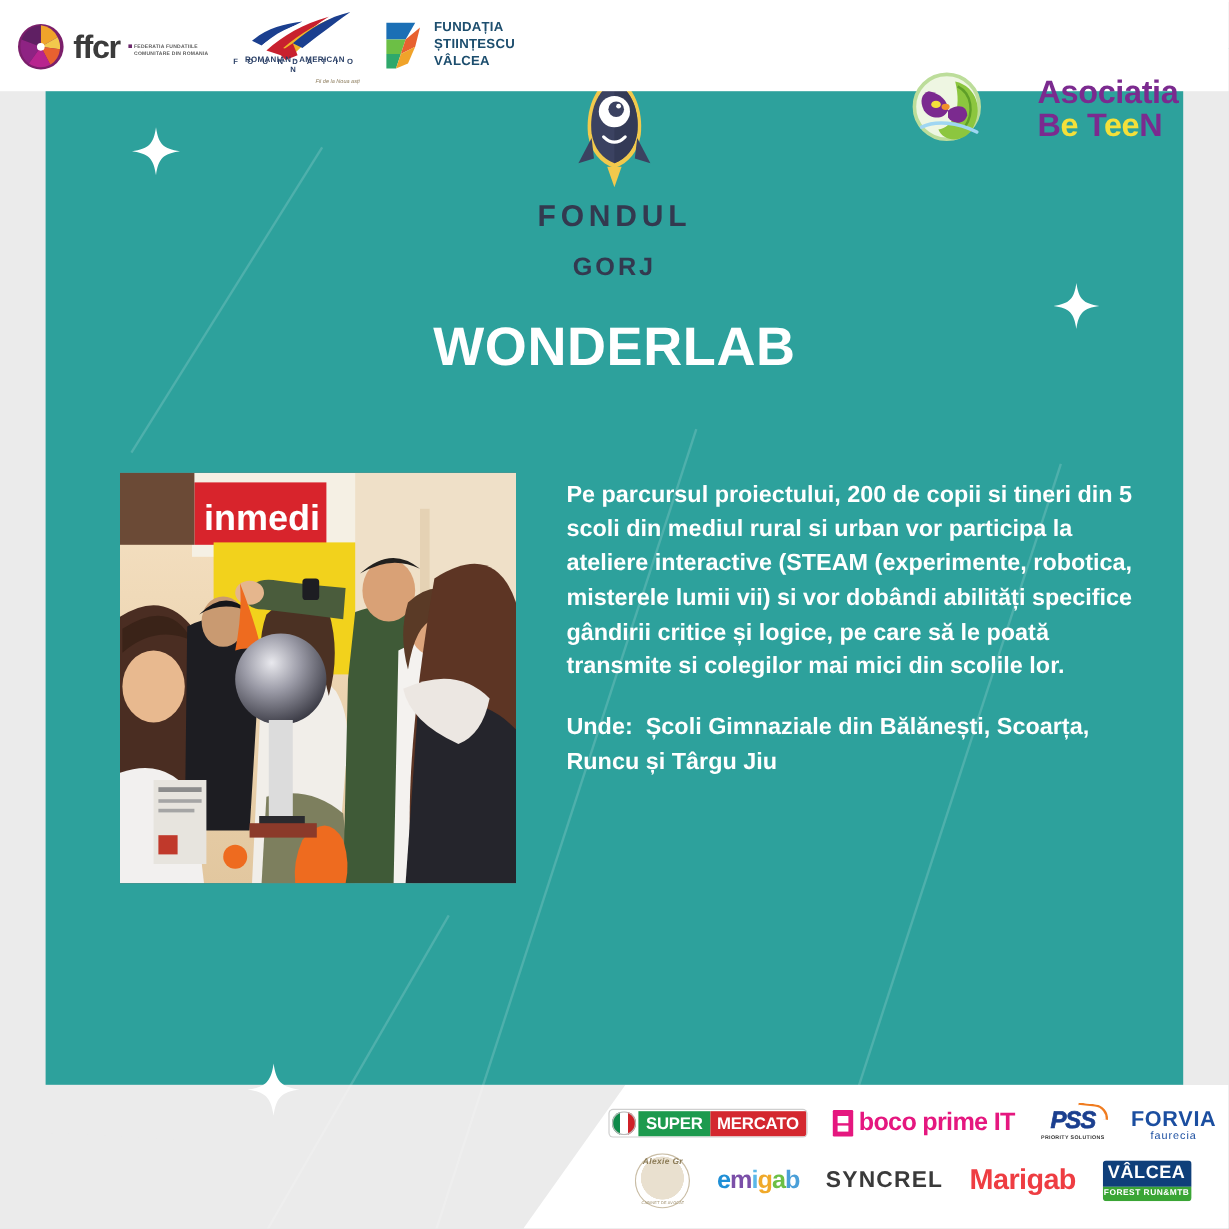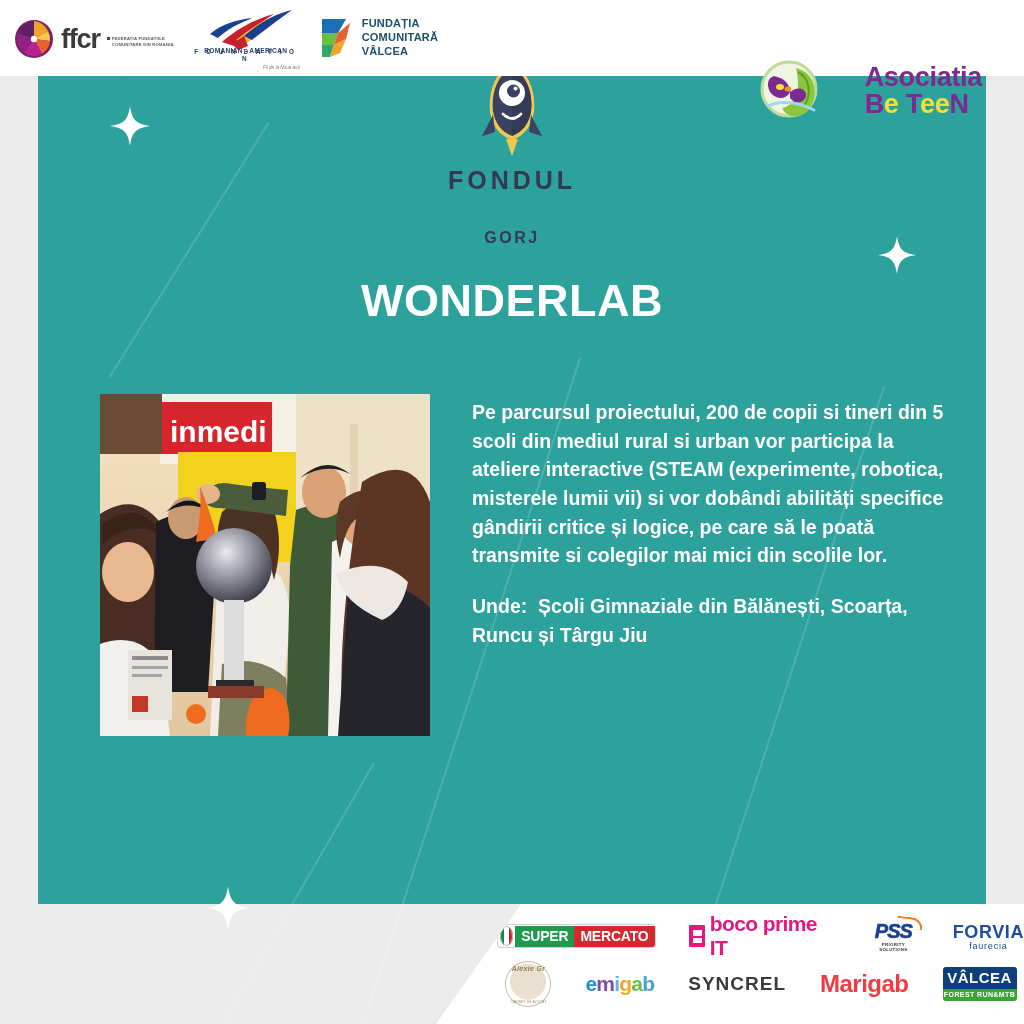--- a/index.html
+++ b/index.html
@@ -103,22 +103,22 @@
   .rocket { width:72px; height:100px; margin:0 auto 8px; position:relative; }
   .fondul {
     font-size: 25px; font-weight: 800; color:#33394f;
     letter-spacing: 4px; line-height:1;
   }
   .stiintescu {
     font-size: 42px; font-weight: 800; color:#33394f;
     letter-spacing: 1.5px; line-height: 1.08; margin-top:2px;
   }
   .gorj {
-    margin-top: 36px;
-    font-size: 16px; font-weight: 800; color:#33394f; letter-spacing: 2.5px;
+    margin-top: 18px;
+    font-size: 21px; font-weight: 800; color:#33394f; letter-spacing: 2.5px;
   }
   .project-title {
     margin-top: 28px;
     font-size: 45px; font-weight: 800; color:#ffffff; letter-spacing: .5px;
   }
 
   
   .beteen {
     position:absolute; right: 42px; top: 58px; z-index: 7;
     display:flex; align-items:center; gap:6px;
@@ -147,21 +147,21 @@
 
   
   .sponsor-strip {
     position:absolute; left: 436px; top: 904px;
     width: 588px; height: 120px;
     background:#ffffff; z-index: 8;
     clip-path: polygon(14.5% 0, 100% 0, 100% 100%, 0 100%);
   }
   .sp-row {
     position:absolute; left:0; width: 588px;
-    display:flex; align-items:center; justify-content:center; gap: 34px;
+    display:flex; align-items:center; justify-content:center; gap: 22px;
   }
   .sp-row.r1 { top: 14px; height: 36px; padding-left: 62px; }
   .sp-row.r2 { top: 56px; height: 48px; padding-left: 62px; }
 
   
   .supermercato { display:flex; align-items:center; height: 22px; border-radius:3px; overflow:hidden;
     box-shadow: 0 0 0 1px #cfcfcf; }
   .sm-flag { width: 20px; height: 20px; border-radius:50%; margin: 1px 2px 1px 2px;
              background: linear-gradient(90deg,#0f8a4a 33%, #ffffff 33% 66%, #cf2027 66%);
              box-shadow: inset 0 0 0 1px #bbb; }
@@ -289,21 +289,21 @@
             <path d="M6 2 L30 2 L22 16 L6 16 Z" fill="#1b6fb5"></path>
             <path d="M6 16 L22 16 L18 28 L6 28 Z" fill="#6cbf45"></path>
             <path d="M6 28 L18 28 L14 40 L6 40 Z" fill="#2fa86b"></path>
             <path d="M22 16 L34 6 L30 22 L18 28 Z" fill="#e8612f"></path>
             <path d="M18 28 L30 22 L24 36 L14 40 Z" fill="#f0a32a"></path>
             <path d="M12 6 L28 3 L26 12 L12 14 Z" fill="#1b6fb5" opacity=".0"></path>
           </svg>
         </div>
         <div class="fcv-text">
           <div>FUNDAȚIA</div>
-          <div>COMUNITARĂ</div>
+          <div>ȘTIINȚESCU</div>
           <div>VÂLCEA</div>
         </div>
       </div>
 
     </div>
   </div>
 
   <div class="beteen">
     <div class="beteen-mark">
       <svg width="66" height="66" viewBox="0 0 66 66">

